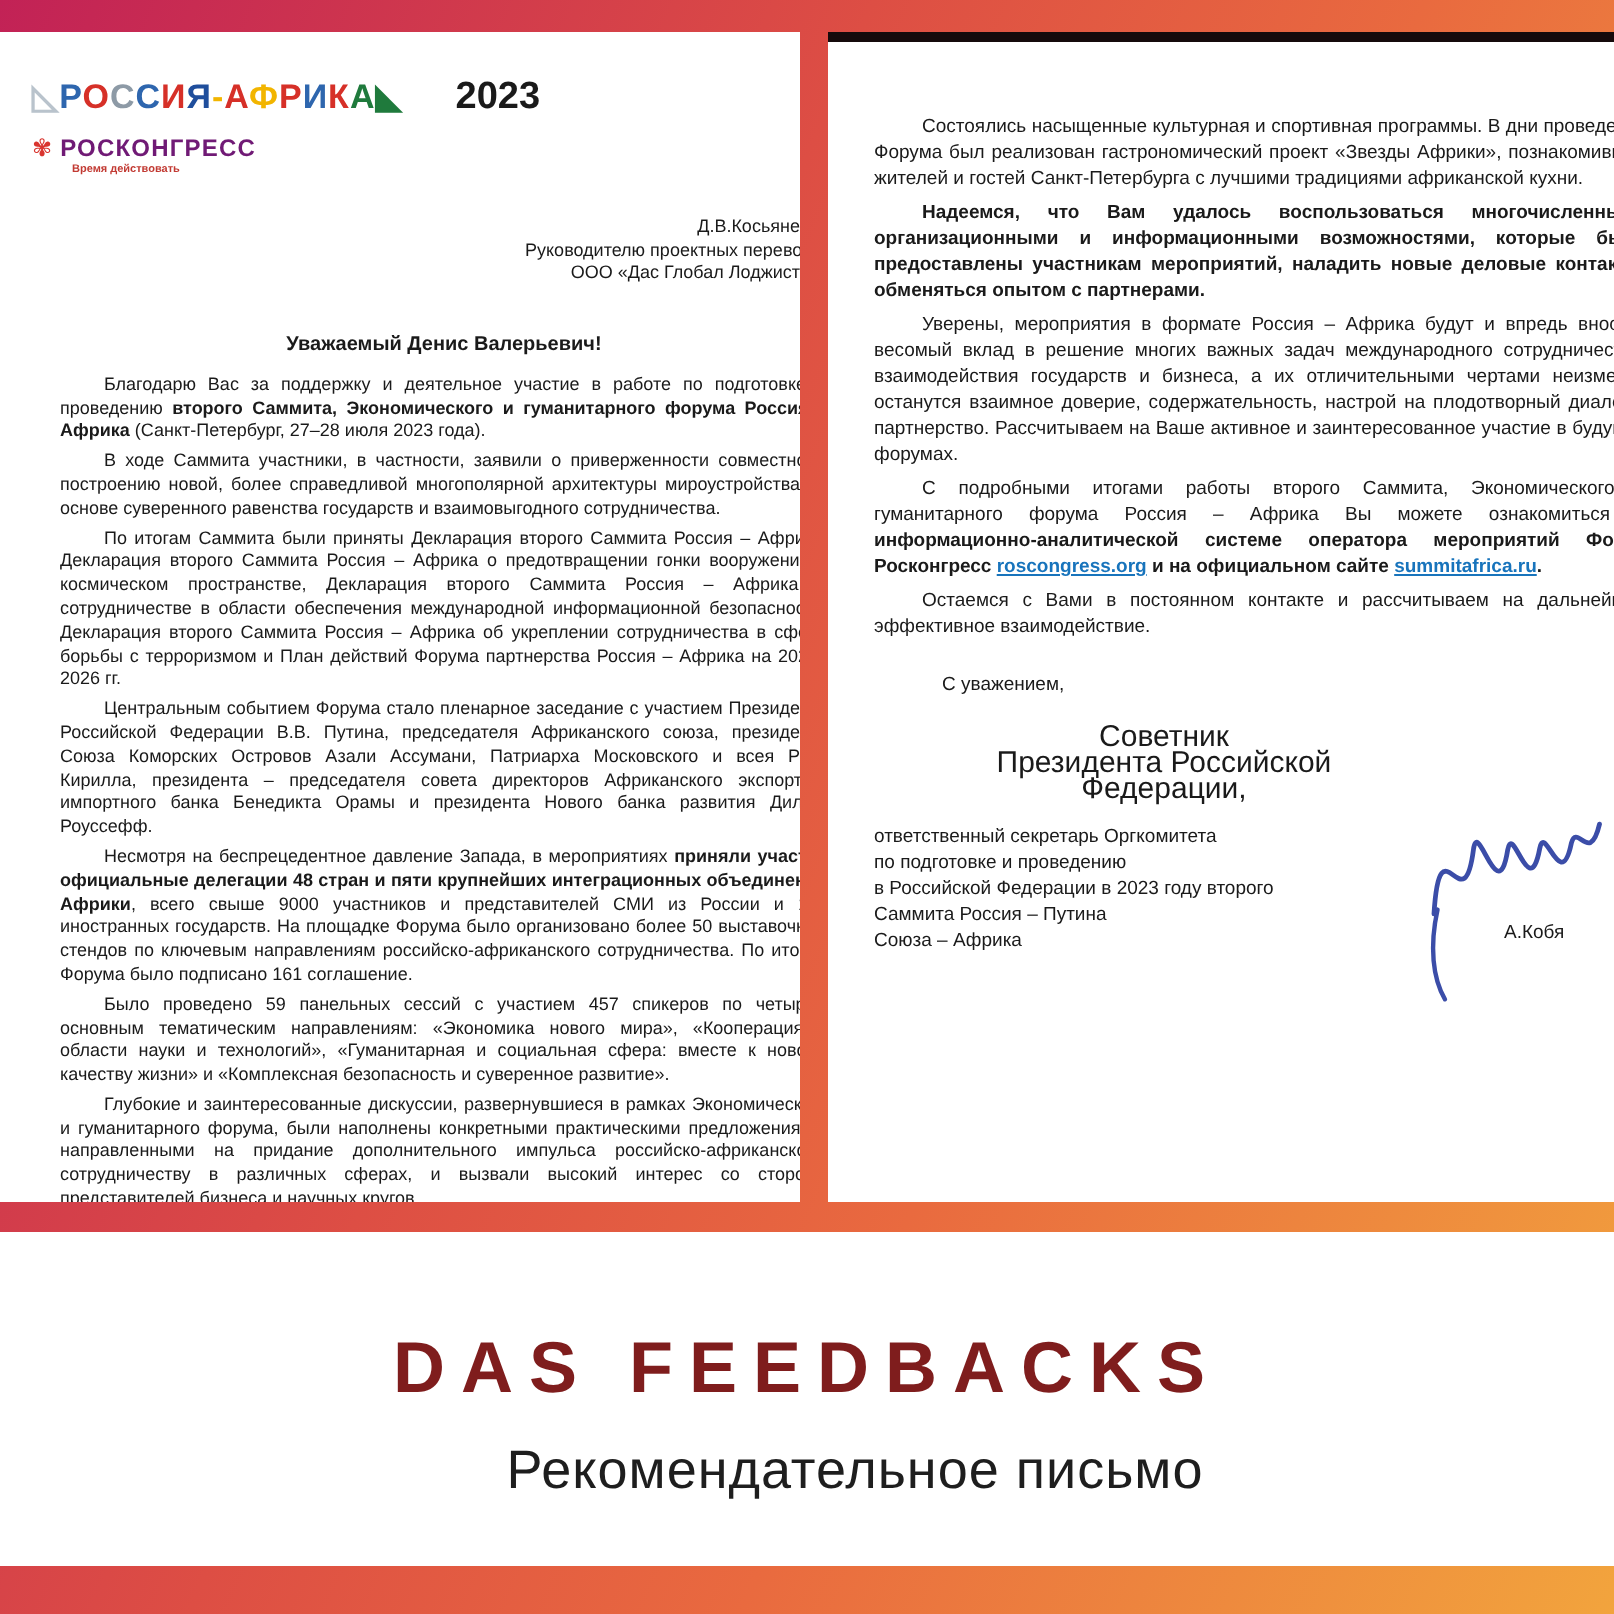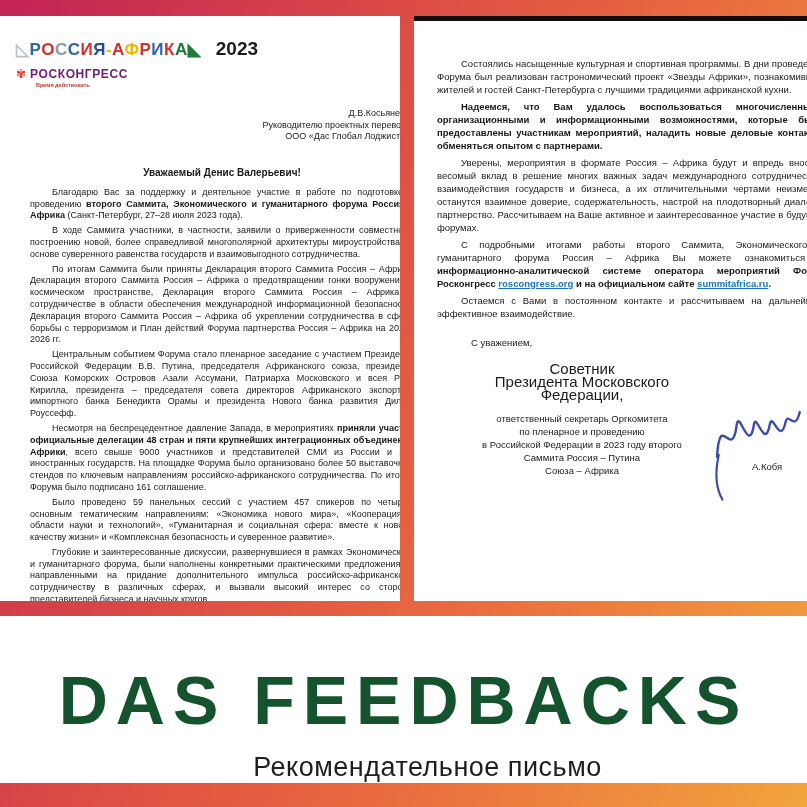--- a/index.html
+++ b/index.html
@@ -9,47 +9,47 @@
     font-family:"Liberation Sans",sans-serif;color:#1a1a1a;
   }
   .page{position:absolute;top:16px;height:585px;background:#ffffff;overflow:hidden;}
   .page-left{left:0;width:400px;}
   .page-right{left:414px;width:393px;}
   .topbar{height:5px;background:#150a0c;}
 
   
   .logo-row{margin:22px 0 0 16px;white-space:nowrap;}
   .logo-letters span{font-weight:800;font-size:17px;letter-spacing:.5px;}
-  .logo-year{font-weight:800;font-size:19px;margin-left:10px;}
+  .logo-year{font-weight:800;font-size:19px;margin-left:22px;}
   .rosc-row{margin:7px 0 0 16px;display:flex;align-items:center;}
   .rosc-icon{color:#d9352f;font-size:12px;margin-right:4px;line-height:1;}
   .rosc-name{font-weight:700;font-size:12px;letter-spacing:.6px;color:#701a75;}
   .rosc-tagline{margin:1px 0 0 36px;font-size:5.5px;font-weight:700;color:#c23a33;}
 
   
   .lp-inner{width:414px;padding-left:30px;box-sizing:border-box;width:414px;}
   .recipient{margin-top:20px;text-align:right;font-size:9px;line-height:11.6px;}
   .salutation{margin-top:24px;text-align:center;font-weight:700;font-size:10px;}
   .lp-body{margin-top:9px;}
   .para{font-size:9px;line-height:11.8px;text-align:justify;text-indent:22px;margin:0 0 3px 0;}
   .rp-inner{width:410px;padding-left:23px;box-sizing:border-box;position:relative;height:580px;}
   .rpara{font-size:9.5px;line-height:13px;text-align:justify;text-indent:24px;margin:0 0 4px 0;}
   .rpara:first-child{margin-top:36px;}
   .b{font-weight:700;}
   .lnk{color:#1874bc;text-decoration:underline;font-weight:700;cursor:pointer;}
 
   .closing{margin:17px 0 0 34px;font-size:9.5px;}
   .sigblock{margin:15px 0 0 20px;width:250px;text-align:center;font-size:15px;line-height:12.8px;}
-  .sigblock2{margin:12px 0 0 0;width:290px;text-align:center;font-size:9.5px;line-height:12.8px;}
+  .sigblock2{margin:12px 0 0 0;width:290px;font-size:9.5px;line-height:12.8px;}
   .signature-svg{position:absolute;left:288px;top:336px;transform:rotate(-6deg);}
   .signer{position:absolute;left:338px;top:404px;font-size:9.5px;white-space:nowrap;}
 
   
   .band{position:absolute;left:0;top:616px;width:807px;height:167px;background:#ffffff;text-align:center;}
-  .band-title{margin-top:50px;font-size:68px;font-weight:800;letter-spacing:8px;color:#14532d;line-height:1;}
+  .band-title{margin-top:50px;font-size:36px;font-weight:800;letter-spacing:8px;color:#7f1d1d;line-height:1;}
   .band-subtitle{margin-top:18px;font-size:27px;font-weight:400;letter-spacing:.5px;color:#1e1e1e;padding-left:48px;}
 </style>
 </head>
 <body>
 
 <div class="canvas">
 
   <div class="page page-left">
     <div class="logo-row">
       <span class="logo-letters"><span style="color: rgb(185, 195, 204);">◺</span><span style="color: rgb(46, 102, 174);">Р</span><span style="color: rgb(214, 48, 40);">О</span><span style="color: rgb(141, 154, 166);">С</span><span style="color: rgb(46, 102, 174);">С</span><span style="color: rgb(214, 48, 40);">И</span><span style="color: rgb(31, 78, 156);">Я</span><span style="color: rgb(242, 181, 0);">-</span><span style="color: rgb(214, 48, 40);">А</span><span style="color: rgb(242, 181, 0);">Ф</span><span style="color: rgb(214, 48, 40);">Р</span><span style="color: rgb(46, 102, 174);">И</span><span style="color: rgb(214, 48, 40);">К</span><span style="color: rgb(31, 122, 60);">А</span><span style="color: rgb(31, 122, 60);">◣</span></span>
@@ -89,25 +89,25 @@
       <p class="rpara"><span>Состоялись насыщенные культурная и спортивная программы. В дни проведения Форума был реализован гастрономический проект «Звезды Африки», познакомивший жителей и гостей Санкт-Петербурга с лучшими традициями африканской кухни.</span></p>
       <p class="rpara"><span class="b">Надеемся, что Вам удалось воспользоваться многочисленными организационными и информационными возможностями, которые были предоставлены участникам мероприятий, наладить новые деловые контакты, обменяться опытом с партнерами.</span></p>
       <p class="rpara"><span>Уверены, мероприятия в формате Россия – Африка будут и впредь вносить весомый вклад в решение многих важных задач международного сотрудничества, взаимодействия государств и бизнеса, а их отличительными чертами неизменно останутся взаимное доверие, содержательность, настрой на плодотворный диалог и партнерство. Рассчитываем на Ваше активное и заинтересованное участие в будущих форумах.</span></p>
       <p class="rpara"><span>С подробными итогами работы второго Саммита, Экономического и гуманитарного форума Россия – Африка Вы можете ознакомиться </span><span class="b">в информационно-аналитической системе оператора мероприятий Фонда Росконгресс </span><span class="lnk">roscongress.org</span><span class="b"> и на официальном сайте </span><span class="lnk">summitafrica.ru</span><span class="b">.</span></p>
       <p class="rpara"><span>Остаемся с Вами в постоянном контакте и рассчитываем на дальнейшее эффективное взаимодействие.</span></p>
 
       <div class="closing">С уважением,</div>
 
       <div class="sigblock">
         <div>Советник</div>
-        <div>Президента Московского Федерации,</div>
+        <div>Президента Российской Федерации,</div>
       </div>
       <div class="sigblock2">
         <div>ответственный секретарь Оргкомитета</div>
-        <div>по пленарное и проведению</div>
+        <div>по подготовке и проведению</div>
         <div>в Российской Федерации в 2023 году второго</div>
         <div>Саммита Россия – Путина</div>
         <div>Союза – Африка</div>
       </div>
 
       <svg class="signature-svg" width="105" height="105" viewBox="0 0 105 105">
         <path d="M14 60 C 22 12, 28 68, 37 30 C 41 14, 46 62, 54 32 C 58 18, 62 60, 70 33 C 74 20, 78 57, 86 32 C 90 22, 94 44, 101 24" fill="none" stroke="#3b4da8" stroke-width="2.4" stroke-linecap="round"></path>
         <path d="M16 58 C 10 76, 10 92, 15 103" fill="none" stroke="#3b4da8" stroke-width="2.2" stroke-linecap="round"></path>
       </svg>
       <div class="signer">А.Кобя</div>

